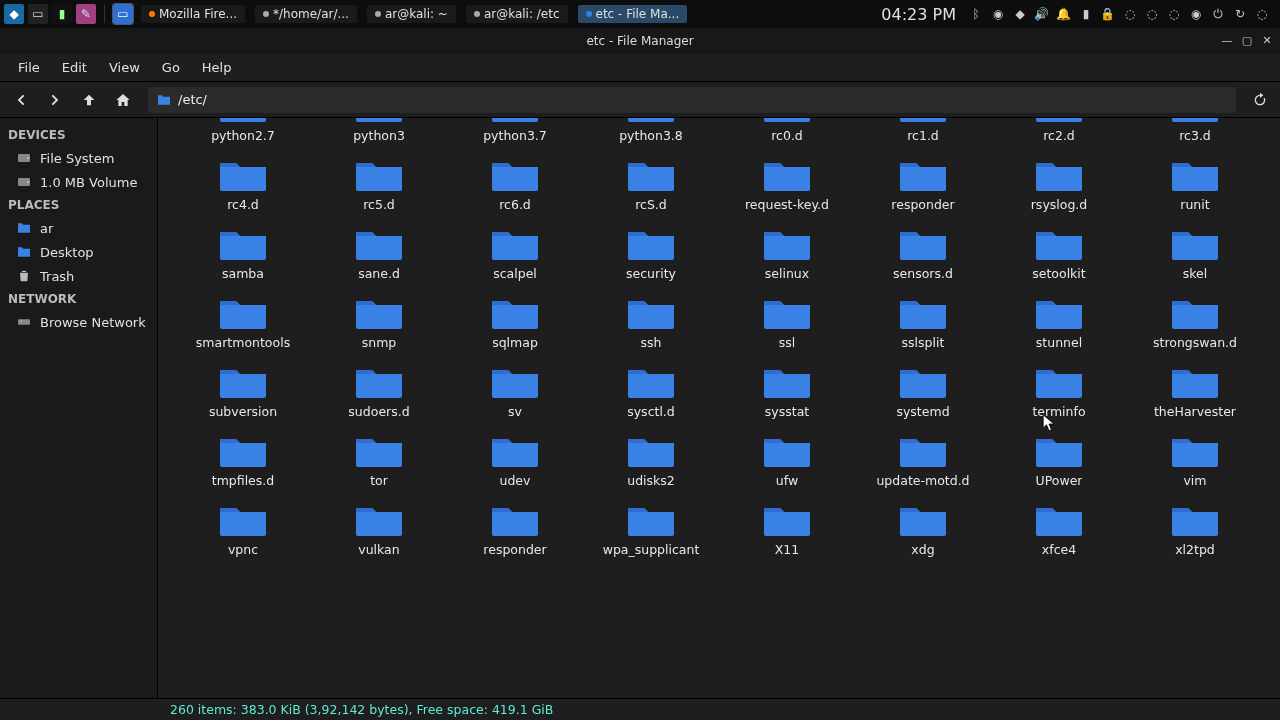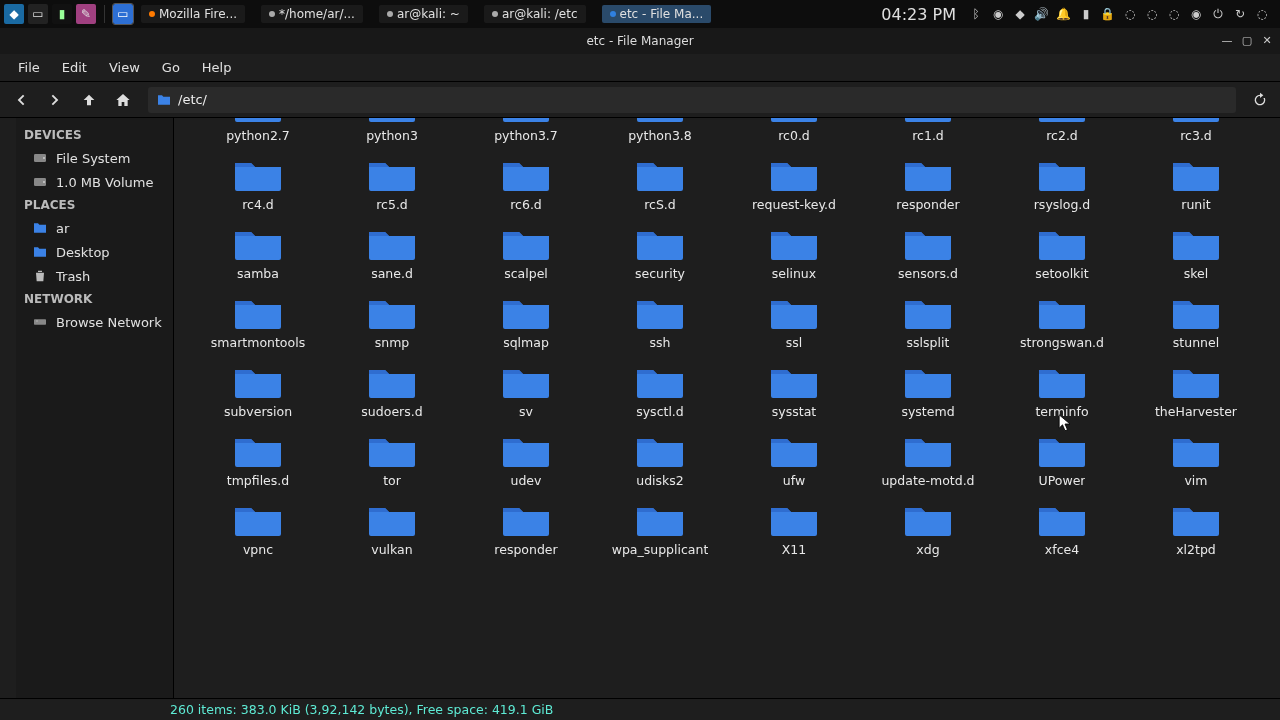--- a/index.html
+++ b/index.html
@@ -6,21 +6,21 @@
 body { width: 1280px; height: 720px; background: #1e1e1e; color: #e0e0e0; overflow: hidden; font-size: 13px; }
 
 
 .taskbar { height: 28px; background: #0d0d0d; display: flex; align-items: center; padding: 0 4px; gap: 2px; }
 .tb-left { display: flex; align-items: center; gap: 4px; }
 .tb-icon { width: 20px; height: 20px; display: flex; align-items: center; justify-content: center; background: #222; border-radius: 2px; cursor: pointer; font-size: 12px; }
 .tb-icon.kali { background: #1a6aa2; color: #fff; }
 .tb-icon.fm { background: #2d6fd4; color: #fff; }
 .tb-icon.active { outline: 1px solid #555; }
 .tb-sep { width: 1px; height: 18px; background: #333; margin: 0 4px; }
-.tb-tasks { display: flex; align-items: flex-end; gap: 16px; flex: 1; margin-left: 6px; overflow: hidden; }
+.tb-tasks { display: flex; align-items: flex-end; gap: 10px; flex: 1; margin-left: 6px; overflow: hidden; }
 .task { display: flex; align-items: center; gap: 4px; padding: 2px 8px; background: #1a1a1a; border-radius: 2px; font-size: 12px; max-width: 140px; white-space: nowrap; overflow: hidden; cursor: pointer; }
 .task.active { background: #2a4a6a; }
 .task-dot { width: 6px; height: 6px; border-radius: 50%; background: #e08030; }
 .task-dot.term { background: #aaa; }
 .task-dot.fm { background: #3080e0; }
 .task-dot.ff { background: #ff7a00; }
 .tb-right { display: flex; align-items: center; gap: 6px; padding-right: 6px; }
 .tb-clock { font-size: 16px; padding: 0 6px; }
 .tb-ri { width: 16px; height: 16px; display: flex; align-items: center; justify-content: center; font-size: 12px; cursor: pointer; color: #ccc; }
 
@@ -37,21 +37,21 @@
 
 .toolbar { height: 36px; background: #1e1e1e; display: flex; align-items: center; padding: 0 6px; gap: 4px; border-bottom: 1px solid #000; }
 .tbtn { width: 30px; height: 28px; display: flex; align-items: center; justify-content: center; cursor: pointer; border-radius: 3px; }
 .tbtn svg { width: 16px; height: 16px; fill: #ddd; }
 .path-box { flex: 1; display: flex; align-items: center; gap: 6px; background: #2a2a2a; height: 26px; border-radius: 3px; padding: 0 8px; margin: 0 6px; }
 .path-box .ficon { width: 16px; height: 16px; }
 .path-text { font-size: 13px; color: #eee; }
 .reload { width: 28px; }
 
 
-.main { display: flex; height: 580px; padding-left: 16px; }
+.main { display: flex; height: 580px; }
 .sidebar { width: 158px; background: #1a1a1a; border-right: 1px solid #000; padding-top: 6px; overflow: hidden; }
 .sb-head { font-weight: bold; font-size: 12px; padding: 4px 8px; color: #bbb; }
 .sb-item { display: flex; align-items: center; gap: 8px; padding: 4px 10px 4px 16px; font-size: 13px; cursor: pointer; }
 .sb-icn { width: 16px; height: 16px; display: flex; align-items: center; justify-content: center; }
 
 .content { flex: 1; background: #1e1e1e; overflow-y: auto; overflow-x: hidden; position: relative; }
 .grid { display: grid; grid-template-columns: repeat(8, 1fr); gap: 0 6px; padding: 0 20px 10px 20px; }
 .row-top .fld-icon { margin-top: -18px; overflow: hidden; height: 18px; }
 .row-top .fld-icon svg { margin-top: -18px; }
 .cell { display: flex; flex-direction: column; align-items: center; gap: 4px; padding: 6px 2px 8px 2px; cursor: pointer; border-radius: 3px; }
@@ -446,28 +446,28 @@
               <path fill="#3b82e6" d="M3 6h16l4 4h26v22a2 2 0 0 1-2 2H5a2 2 0 0 1-2-2z"></path>
               <path fill="#2f6dd0" d="M3 6h16l4 4H3z"></path>
             </svg></div>
           <div class="fld-label">sslsplit</div>
         </div>
         <div class="cell">
           <div class="fld-icon"><svg viewBox="0 0 52 36" width="52" height="36">
               <path fill="#3b82e6" d="M3 6h16l4 4h26v22a2 2 0 0 1-2 2H5a2 2 0 0 1-2-2z"></path>
               <path fill="#2f6dd0" d="M3 6h16l4 4H3z"></path>
             </svg></div>
+          <div class="fld-label">stunnel</div>
+        </div>
+        <div class="cell">
+          <div class="fld-icon"><svg viewBox="0 0 52 36" width="52" height="36">
+              <path fill="#3b82e6" d="M3 6h16l4 4h26v22a2 2 0 0 1-2 2H5a2 2 0 0 1-2-2z"></path>
+              <path fill="#2f6dd0" d="M3 6h16l4 4H3z"></path>
+            </svg></div>
           <div class="fld-label">strongswan.d</div>
-        </div>
-        <div class="cell">
-          <div class="fld-icon"><svg viewBox="0 0 52 36" width="52" height="36">
-              <path fill="#3b82e6" d="M3 6h16l4 4h26v22a2 2 0 0 1-2 2H5a2 2 0 0 1-2-2z"></path>
-              <path fill="#2f6dd0" d="M3 6h16l4 4H3z"></path>
-            </svg></div>
-          <div class="fld-label">stunnel</div>
         </div>
         <div class="cell">
           <div class="fld-icon"><svg viewBox="0 0 52 36" width="52" height="36">
               <path fill="#3b82e6" d="M3 6h16l4 4h26v22a2 2 0 0 1-2 2H5a2 2 0 0 1-2-2z"></path>
               <path fill="#2f6dd0" d="M3 6h16l4 4H3z"></path>
             </svg></div>
           <div class="fld-label">subversion</div>
         </div>
         <div class="cell">
           <div class="fld-icon"><svg viewBox="0 0 52 36" width="52" height="36">

